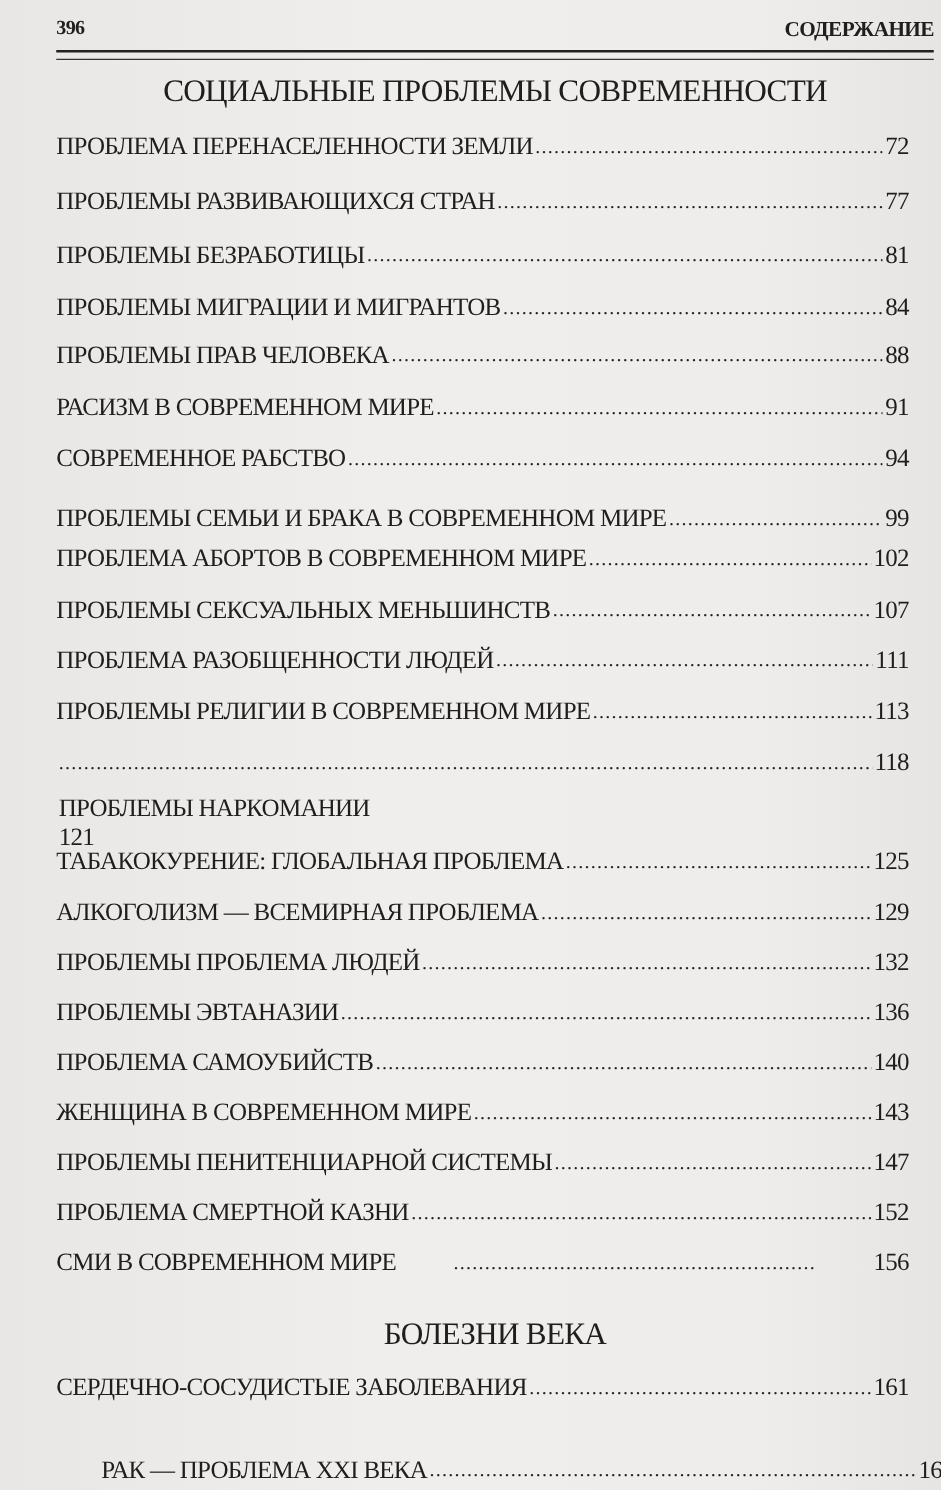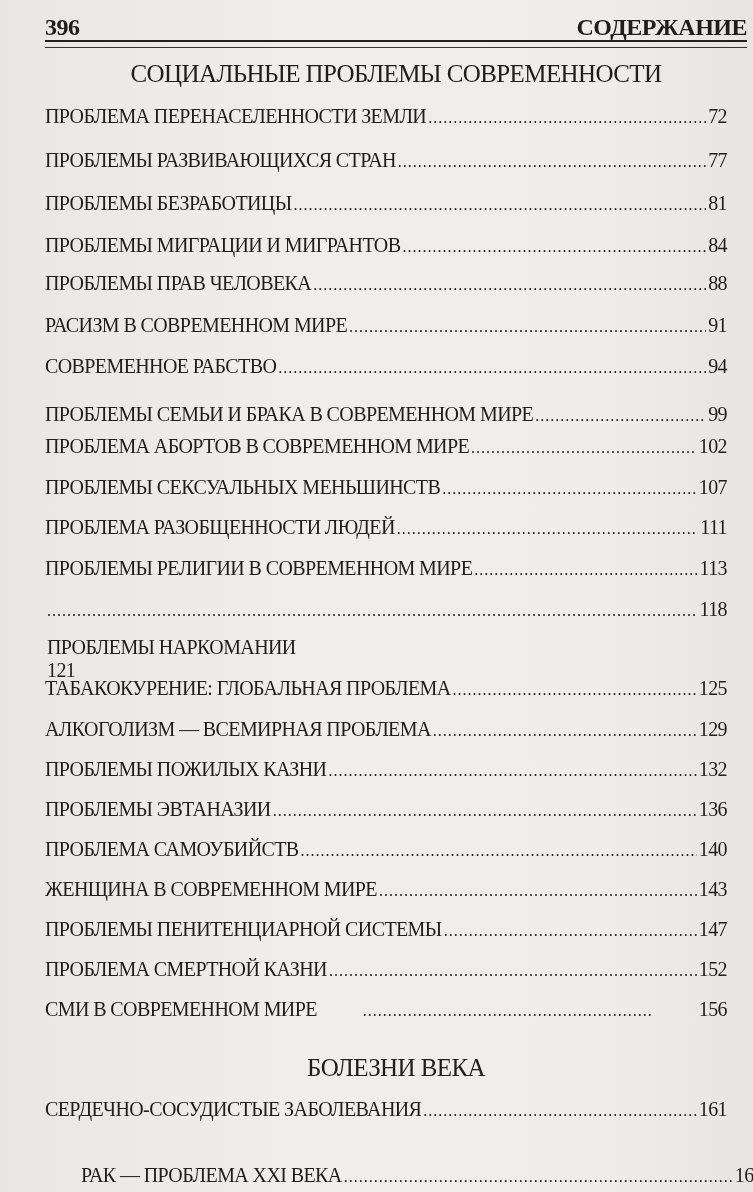--- a/index.html
+++ b/index.html
@@ -27,29 +27,29 @@
       left: 45px;
       right: 6px;
       top: 14px;
       height: 26px;
     }
     .page-number {
       position: absolute;
       left: 0;
       top: 0;
       font-weight: bold;
-      font-size: 24px;
+      font-size: 16px;
       letter-spacing: -0.5px;
     }
     .running-title {
       position: absolute;
       right: 0;
       top: 0;
       font-weight: bold;
-      font-size: 24px;
+      font-size: 17px;
       letter-spacing: -0.5px;
     }
     .rule-thick {
       position: absolute;
       left: 45px;
       right: 6px;
       top: 40px;
       height: 2px;
       background: #222;
     }
@@ -191,21 +191,21 @@
     <span class="toc-title">ТАБАКОКУРЕНИЕ: ГЛОБАЛЬНАЯ ПРОБЛЕМА</span>
     <span class="toc-leader"></span>
     <span class="toc-page">125</span>
   </div>
   <div class="toc-entry" style="top:716px;">
     <span class="toc-title">АЛКОГОЛИЗМ — ВСЕМИРНАЯ ПРОБЛЕМА</span>
     <span class="toc-leader"></span>
     <span class="toc-page">129</span>
   </div>
   <div class="toc-entry" style="top:756px;">
-    <span class="toc-title">ПРОБЛЕМЫ ПОЖИЛЫХ КАЗНИ</span>
+    <span class="toc-title">ПРОБЛЕМЫ ПРОБЛЕМА ЛЮДЕЙ</span>
     <span class="toc-leader"></span>
     <span class="toc-page">132</span>
   </div>
   <div class="toc-entry" style="top:796px;">
     <span class="toc-title">ПРОБЛЕМЫ ЭВТАНАЗИИ</span>
     <span class="toc-leader"></span>
     <span class="toc-page">136</span>
   </div>
   <div class="toc-entry" style="top:836px;">
     <span class="toc-title">ПРОБЛЕМА САМОУБИЙСТВ</span>

